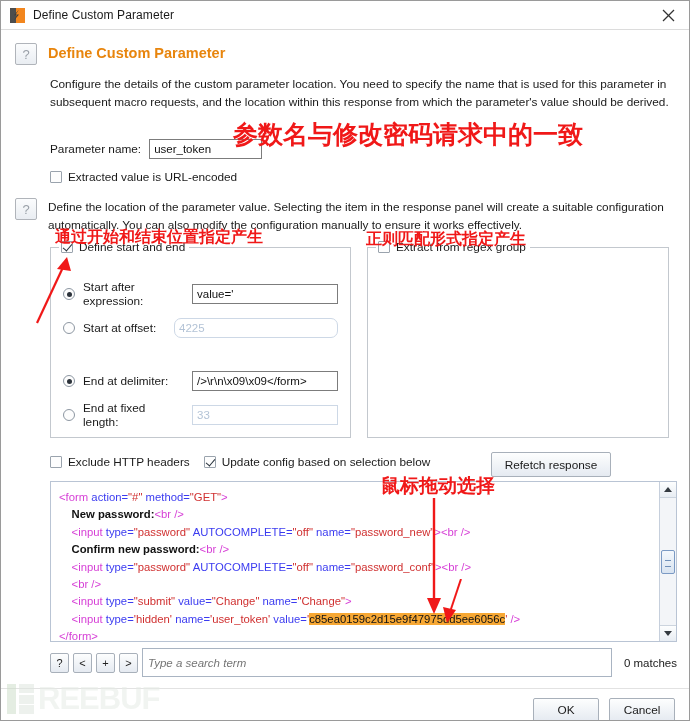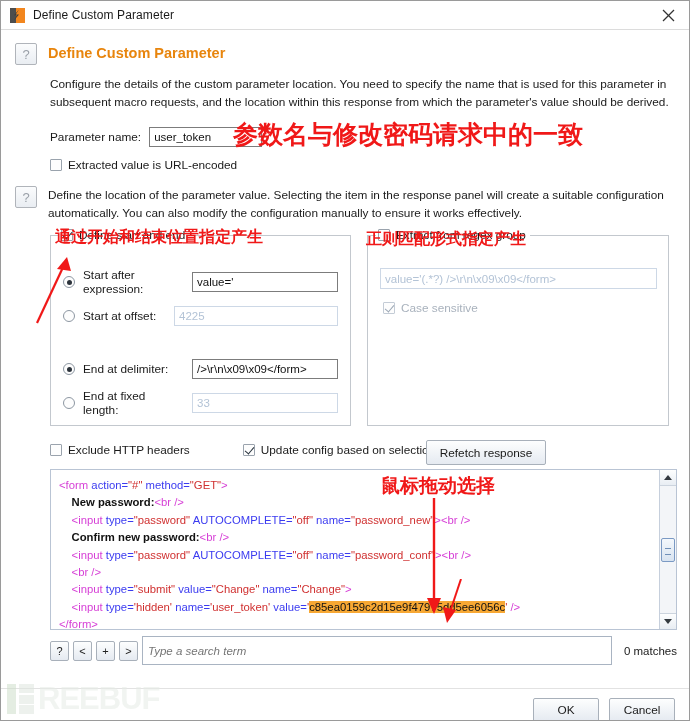--- a/index.html
+++ b/index.html
@@ -89,21 +89,21 @@
     font-size: 11.8px;
     color: #1a1a1a;
     line-height: 18px;
     margin: 10px 14px 16px 49px;
     width: 627px;
   }
 
   .row-param {
     display: flex;
     align-items: center;
-    margin: 16px 0 0 49px;
+    margin: 28px 0 0 49px;
     position: relative;
   }
   .row-param .lbl { font-size: 11.8px; color:#1a1a1a; margin-right: 8px; }
   .txtinput {
     border: 1px solid #7c7c7c;
     background: #fff;
     height: 20px;
     font-size: 11.5px;
     color: #111;
     padding: 0 4px;
@@ -204,23 +204,22 @@
     width:5px; height:5px; border-radius:50%;
     background:#2c333b;
   }
   .opt-label { font-size: 11.8px; color:#1a1a1a; width: 133px; }
 
   
   .opts-bottom {
     display: flex;
     align-items: center;
     margin: 17px 0 0 49px;
-    width: 496px;
-    position: relative;
-    gap: 39px;
+    width: 561px;
+    position: relative;
   }
   .opts-bottom .chk-inline { display:flex; align-items:center; font-size:11.8px; color:#1a1a1a; margin-right: 14px; }
   .btn {
     border: 1px solid #a8b0ba;
     background: linear-gradient(#fdfefe, #e5eaf1);
     border-radius: 2px;
     font-size: 11.8px;
     color: #1a1a1a;
     padding: 0 10px;
     height: 23px;
@@ -419,48 +418,41 @@
 
         <div style="margin-top:8px">
           <div class="opt-row">
             <span class="radio sel"></span>
             <span class="opt-label">Start after expression:</span>
             <input class="txtinput" style="width: 146px;" value="value='">
           </div>
           <div class="opt-row">
             <span class="radio"></span>
             <span class="opt-label">Start at offset:</span>
-            <input class="txtinput disabled" style="width: 166px;" value="4225">
+            <input class="txtinput disabled" style="width: 166px; border-radius: 7px;" value="4225">
           </div>
           <div style="height:23px"></div>
           <div class="opt-row">
             <span class="radio sel"></span>
             <span class="opt-label">End at delimiter:</span>
             <input class="txtinput" style="width: 146px;" value="/&gt;\r\n\x09\x09&lt;/form&gt;">
           </div>
           <div class="opt-row">
             <span class="radio"></span>
             <span class="opt-label">End at fixed length:</span>
             <input class="txtinput disabled" style="width: 146px; margin-left: 38px;" value="33">
           </div>
         </div>
       </div>
 
       <div class="gbox" id="gbox-regex">
         <div class="legend">
           <span class="cb"></span>
           <span>Extract from regex group</span>
         </div>
-        <div style="margin-top:8px">
-          <input class="txtinput disabled" style="width: 277px; height: 21px;" value="value='(.*?) /&gt;\r\n\x09\x09&lt;/form&gt;">
-          <div class="chk-row" style="margin:12px 0 0 3px">
-            <span class="cb checked disabled"></span>
-            <span style="color:#a9b2bd">Case sensitive</span>
-          </div>
-        </div>
       </div>
     </div>
 
     <div class="opts-bottom">
       <span class="chk-inline">
         <span class="cb"></span>
         <span>Exclude HTTP headers</span>
       </span>
       <span class="chk-inline">
         <span class="cb checked"></span>

